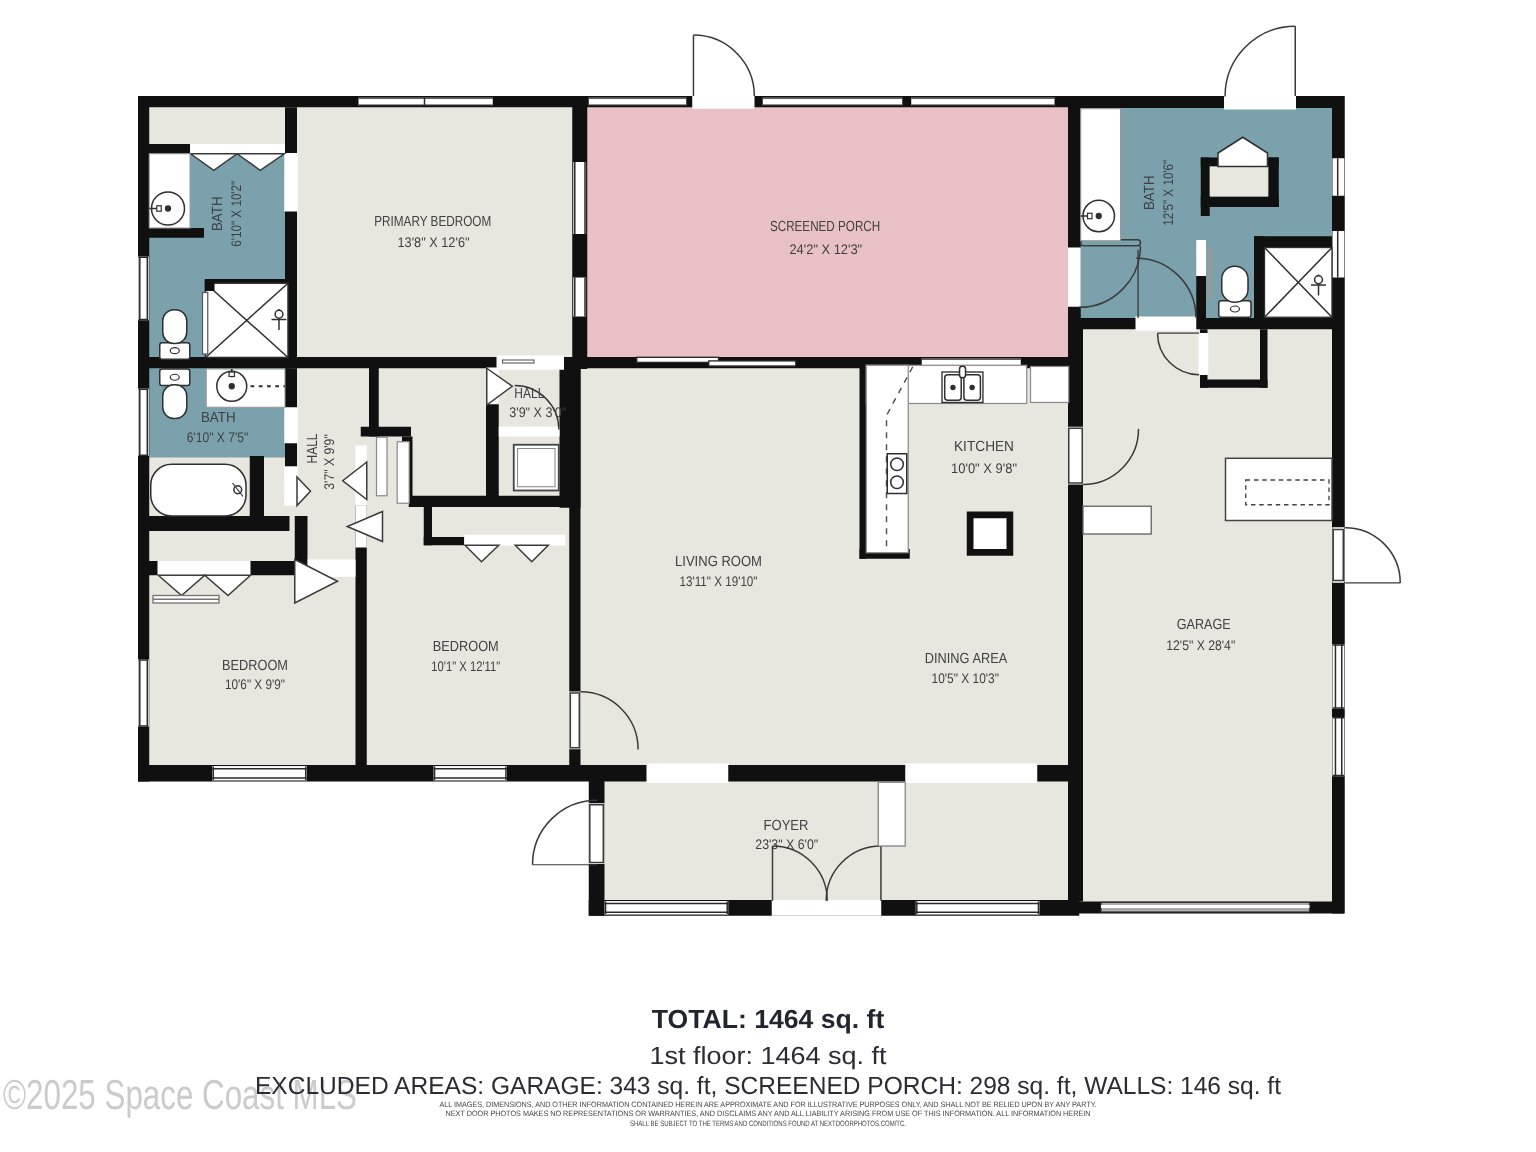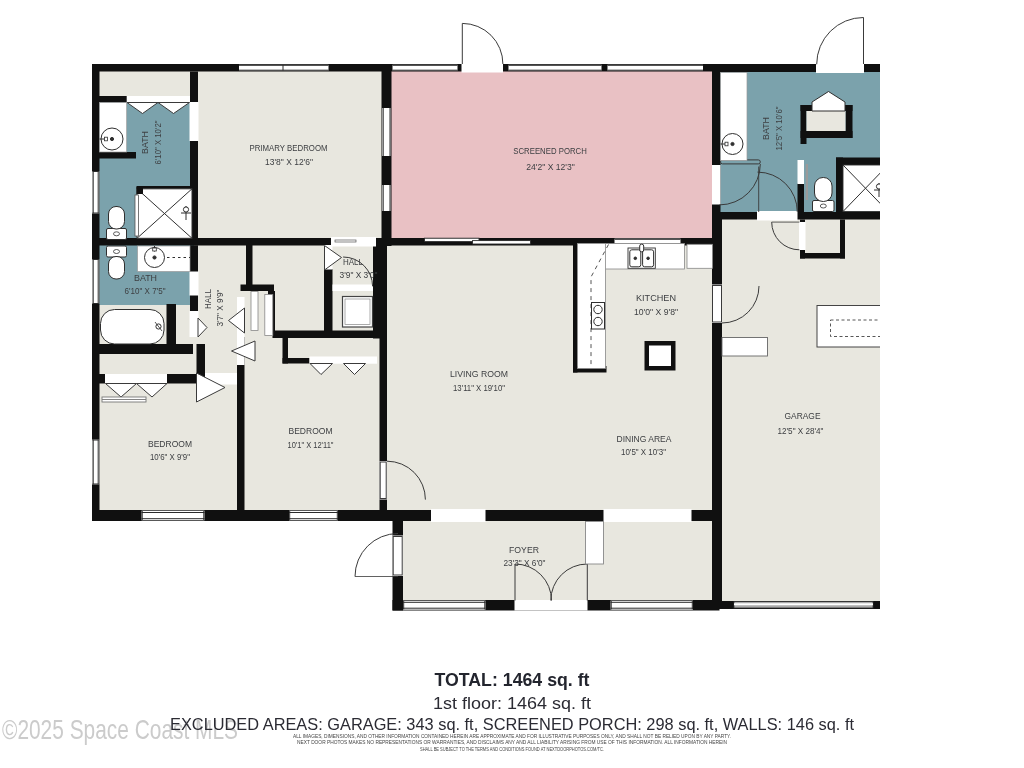--- a/index.html
+++ b/index.html
@@ -1,16 +1,16 @@
 <!DOCTYPE html>
 <html><head>
 <meta charset="utf-8">
 <style>
   html,body{margin:0;padding:0;background:#ffffff;}
-  .page{width:880px;height:768px;position:relative;overflow:hidden;background:#ffffff;
+  .page{width:1024px;height:768px;position:relative;overflow:hidden;background:#ffffff;
         font-family:"Liberation Sans", sans-serif;}
   svg{position:absolute;left:0;top:0;}
   text{font-family:"Liberation Sans", sans-serif;}
   .lbl{fill:#3e4043;}
 </style>
 </head>
 <body>
 <div class="page">
 <svg width="1024" height="768" viewBox="0 0 1024 768">
 

